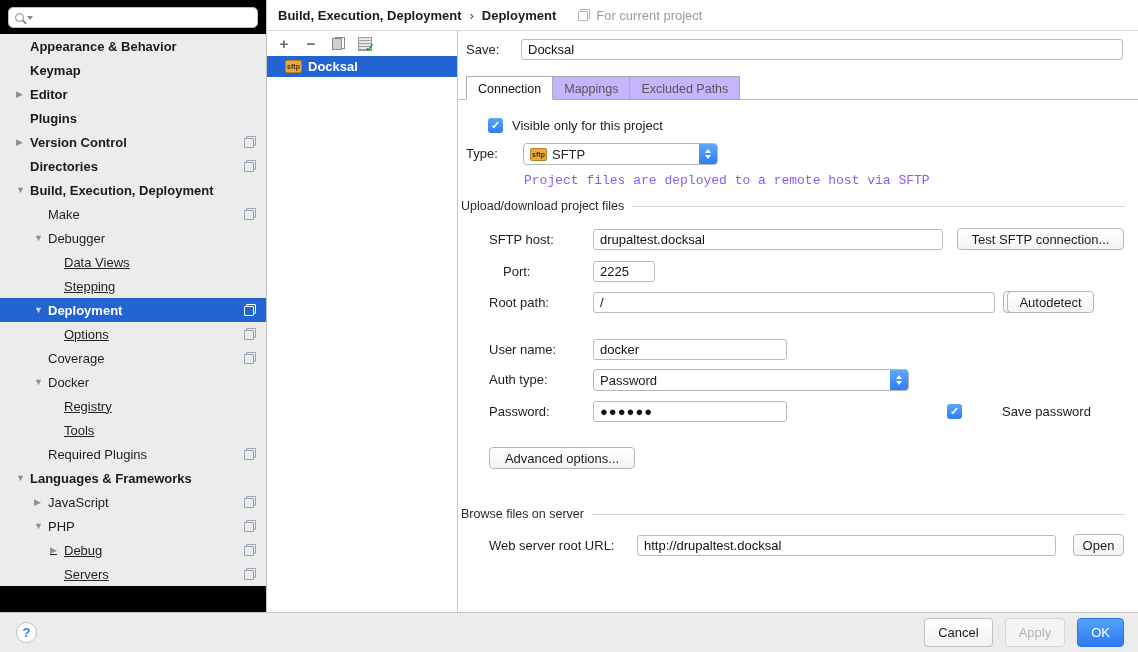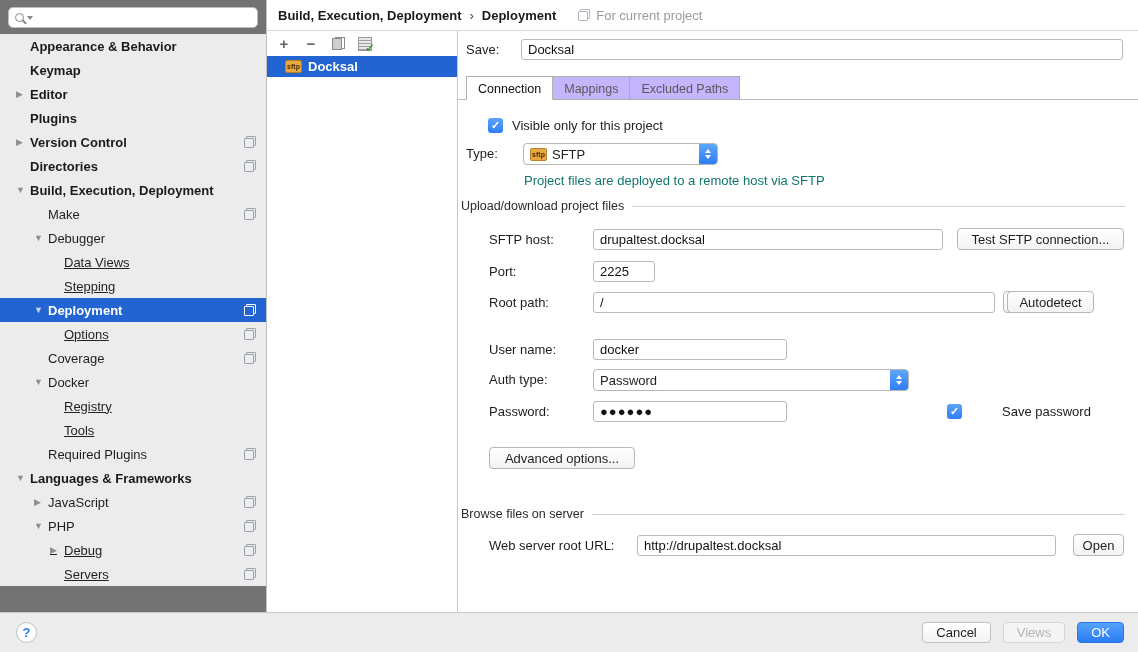--- a/index.html
+++ b/index.html
@@ -14,21 +14,21 @@
   .lights { position:absolute; left:8px; top:5px; display:flex; gap:8px; }
   .light { width:12px; height:12px; border-radius:50%; }
   .light.red { background:#FC5651; border:1px solid #DF4744; }
   .light.gray { background:#C9C9C9; border:1px solid #B5B5B5; }
   .light.green { background:#35C84B; border:1px solid #24A732; }
 
   
   .content { flex:1 1 auto; display:flex; min-height:0; }
 
   
-  .sidebar { width:267px; flex:0 0 267px; background:#737373; border-right:1px solid #C2C2C2; overflow:hidden; }
+  .sidebar { width:267px; flex:0 0 267px; background:#000000; border-right:1px solid #C2C2C2; overflow:hidden; }
   .searchbox { margin:7px 8px 6px 8px; height:21px; background:#fff; border:1px solid #BDBDBD; border-radius:5px;
     display:flex; align-items:center; padding:0 6px; gap:2px; }
   .mag { width:9px; height:9px; border:1.5px solid #878787; border-radius:50%; position:relative; flex:0 0 auto; }
   .mag::after { content:""; position:absolute; width:5px; height:1.5px; background:#878787; transform:rotate(45deg);
     right:-4px; bottom:-1px; }
   .mag-arrow { width:0; height:0; border-left:3px solid transparent; border-right:3px solid transparent;
     border-top:4px solid #8A8A8A; margin-left:1px; flex:0 0 auto; }
   .searchbox input { border:none; outline:none; flex:1; font-size:12px; background:transparent; min-width:0; }
 
   .tree { margin-top:2px; }
@@ -103,33 +103,33 @@
   .dropdown { position:absolute; height:22px; background:#fff; border:1px solid #B6B6B6; border-radius:4px;
     display:flex; align-items:center; gap:5px; padding:0 22px 0 6px; }
   .stepper { position:absolute; right:0px; top:0px; bottom:0px; width:18px; border-radius:0 3px 3px 0;
     background:linear-gradient(#5FA7F9,#2E7DF6); display:flex; flex-direction:column; align-items:center;
     justify-content:center; gap:2px; }
   .chev-up { width:0; height:0; border-left:3.5px solid transparent; border-right:3.5px solid transparent;
     border-bottom:4px solid #fff; }
   .chev-down { width:0; height:0; border-left:3.5px solid transparent; border-right:3.5px solid transparent;
     border-top:4px solid #fff; }
 
-  .hint { position:absolute; color:#0f766e; }
+  .hint { position:absolute; color:#8b5cf6;font-family:Liberation Mono, monospace; }
   .section { position:absolute; left:3px; right:13px; display:flex; align-items:center; gap:8px; color:#2A2A2A; font-size:12.5px; }
   .section .rule { flex:1; height:1px; background:#D4D4D4; }
 
   .pw { letter-spacing:1px; font-size:13px; font-weight:bold; }
 
   
   .footer { height:40px; flex:0 0 40px; background:#ECECEC; border-top:1px solid #C9C9C9;
     display:flex; align-items:center; padding:0 14px 0 16px; gap:12px; }
   .help { width:21px; height:21px; border-radius:50%; background:#fff; border:1px solid #BFBFBF;
     color:#2E7BF6; font-size:13px; font-weight:bold; display:flex; align-items:center; justify-content:center; }
   .spacer { flex:1; }
-  .fbtn { height:21px; padding:0 13px; border-radius:4px; font-family:"Liberation Sans",sans-serif;
+  .fbtn { height:29px; padding:0 13px; border-radius:4px; font-family:"Liberation Sans",sans-serif;
     font-size:13px; display:flex; align-items:center; }
   .fbtn.cancel { background:linear-gradient(#FFFFFF,#F2F2F2); border:1px solid #C2C2C2; color:#1E1E1E; }
   .fbtn.apply { background:#F4F4F4; border:1px solid #D6D6D6; color:#B4B4B4; }
   .fbtn.ok { background:linear-gradient(#55A2F9,#2B7CF6); border:1px solid #2A73E8; color:#fff; }
 </style>
 </head>
 <body>
 
 <div class="window">
 
@@ -310,21 +310,21 @@
 
           <div class="section" style="top:168px;text-align:right;">
             <span>Upload/download project files</span>
             <span class="rule"></span>
           </div>
 
           <span class="flabel" style="left:31px; top:199px;">SFTP host:</span>
           <input class="field" style="left: 135px; top: 198px; width: 350px;" value="drupaltest.docksal">
           <button class="btn" style="left:499px; top:197px; width:167px;">Test SFTP connection...</button>
 
-          <span class="flabel" style="left:31px; top:231px;">Port:</span>
+          <span class="flabel" style="left:45px; top:231px;">Port:</span>
           <input class="field" style="left: 135px; top: 230px; width: 62px;" value="2225">
 
           <span class="flabel" style="left:31px; top:262px;">Root path:</span>
           <input class="field" style="left: 135px; top: 261px; width: 402px;" value="/">
           <button class="btn" style="left:545px; top:260px; width:23px;">...</button>
           <button class="btn" style="left:549px; top:260px; width:87px;">Autodetect</button>
 
           <span class="flabel" style="left:31px; top:309px;">User name:</span>
           <input class="field" style="left: 135px; top: 308px; width: 194px;" value="docker">
 
@@ -357,17 +357,17 @@
 
         </div>
       </div>
     </div>
   </div>
 
   <div class="footer">
     <span class="help">?</span>
     <span class="spacer"></span>
     <button class="fbtn cancel">Cancel</button>
-    <button class="fbtn apply">Views</button>
+    <button class="fbtn apply">Apply</button>
     <button class="fbtn ok">OK</button>
   </div>
 
 </div>
 
 </body></html>

